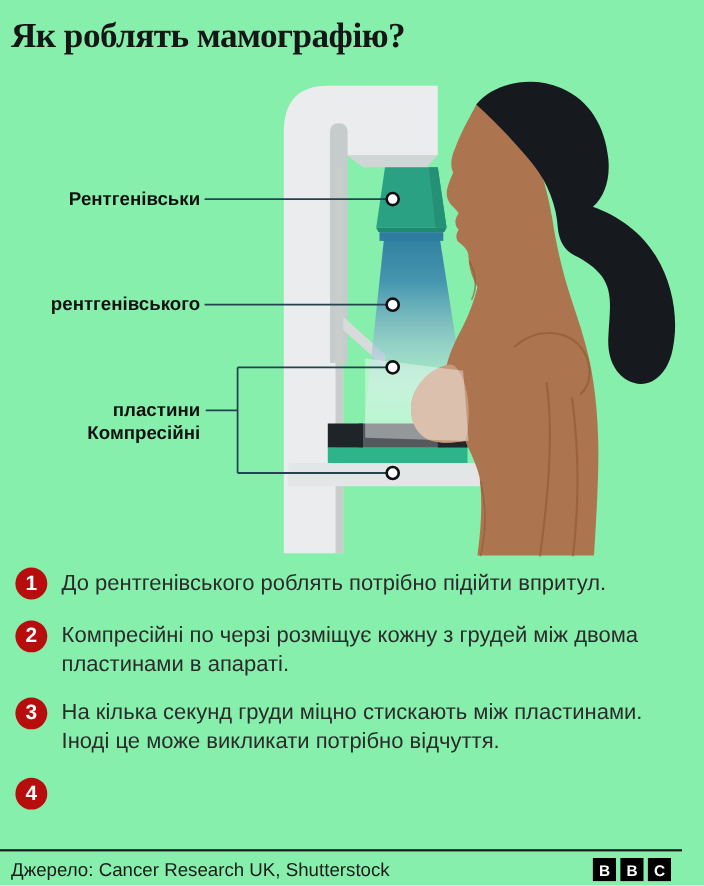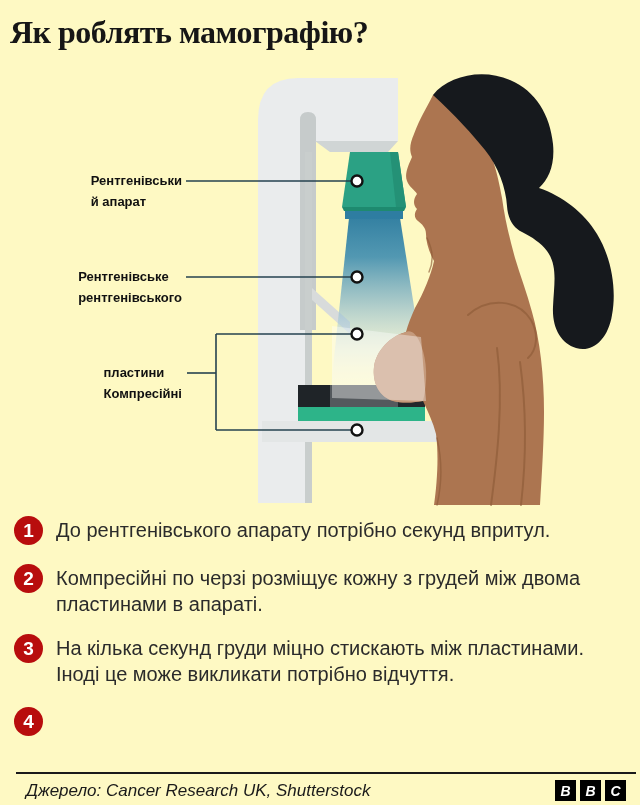--- a/index.html
+++ b/index.html
@@ -1,42 +1,42 @@
 <!DOCTYPE html>
 <html><head>
 <meta charset="utf-8">
 <style>
   html,body{margin:0;padding:0;background:#fff;}
-  #page{position:relative;width:640px;height:805px;background:#fef9c3;overflow:hidden;
+  #page{position:relative;width:640px;height:805px;background:#86efac;overflow:hidden;
         font-family:"Liberation Sans",sans-serif;}
   
   .title{position:absolute;left:10px;top:14px;width:620px;
          font-family:"Liberation Serif",serif;font-weight:bold;font-size:32px;
          color:#161616;letter-spacing:-0.5px;}
   
   .illus{position:absolute;left:0;top:60px;width:640px;height:450px;}
   .illus svg{position:absolute;left:0;top:0;}
-  .mlabel{position:absolute;font-weight:bold;font-size:13px;
+  .mlabel{position:absolute;text-align:right;font-weight:bold;font-size:17px;
           line-height:21px;color:#111;white-space:nowrap;}
   .mlabel span{display:block;}
   #label-machine{top:170px;right:458px;}
   #label-radiation{top:266px;right:458px;}
   #label-plates{top:362px;right:458px;}
   
   .step{position:absolute;left:14px;width:616px;display:flex;align-items:flex-start;}
   .step-num{flex:0 0 29px;width:29px;height:29px;border-radius:50%;background:#b80d0d;
             color:#fff;font-size:19px;font-weight:bold;display:flex;align-items:center;
             justify-content:center;margin-top:0px;}
   .step-text{margin-left:13px;font-size:20px;line-height:26px;color:#2b2b2b;
              white-space:pre-line;padding-top:1px;}
   #step-0{top:516px;} #step-1{top:564px;} #step-2{top:634px;} #step-3{top:707px;}
   
-  .footer{position:absolute;left:16px;top:772px;width:620px;border-top:2px solid #1a1a1a;
+  .footer{position:absolute;left:0;top:772px;width:620px;border-top:2px solid #1a1a1a;
           box-sizing:border-box;display:flex;justify-content:space-between;
-          align-items:center;padding:6px 10px 0 10px;font-style:italic;}
+          align-items:center;padding:6px 10px 0 10px;}
   .source{font-size:17px;color:#1a1a1a;}
   .bbc{display:flex;gap:4px;}
   .bbc .blk{width:21px;height:21px;background:#000;color:#fff;font-weight:bold;
             font-size:14px;display:flex;align-items:center;justify-content:center;}
 </style>
 </head>
 <body>
 
 <div id="page">
 
@@ -115,34 +115,32 @@
         <circle cx="357" cy="121" r="5.5"></circle>
         <circle cx="357" cy="217" r="5.5"></circle>
         <circle cx="357" cy="274" r="5.5"></circle>
         <circle cx="357" cy="370" r="5.5"></circle>
       </g>
     </svg>
   </div>
 
   <div class="mlabel" id="label-machine">
     <span>Рентгенівськи</span>
-    <span>й апарат</span>
   </div>
   <div class="mlabel" id="label-radiation">
-    <span>Рентгенівське</span>
     <span>рентгенівського</span>
   </div>
   <div class="mlabel" id="label-plates">
     <span>пластини</span>
     <span>Компресійні</span>
   </div>
 
   <div class="step" id="step-0">
     <div class="step-num">1</div>
-    <div class="step-text">До рентгенівського апарату потрібно секунд впритул.</div>
+    <div class="step-text">До рентгенівського роблять потрібно підійти впритул.</div>
   </div>
   <div class="step" id="step-1">
     <div class="step-num">2</div>
     <div class="step-text">Компресійні по черзі розміщує кожну з грудей між двома
 пластинами в апараті.</div>
   </div>
   <div class="step" id="step-2">
     <div class="step-num">3</div>
     <div class="step-text">На кілька секунд груди міцно стискають між пластинами.
 Іноді це може викликати потрібно відчуття.</div>

